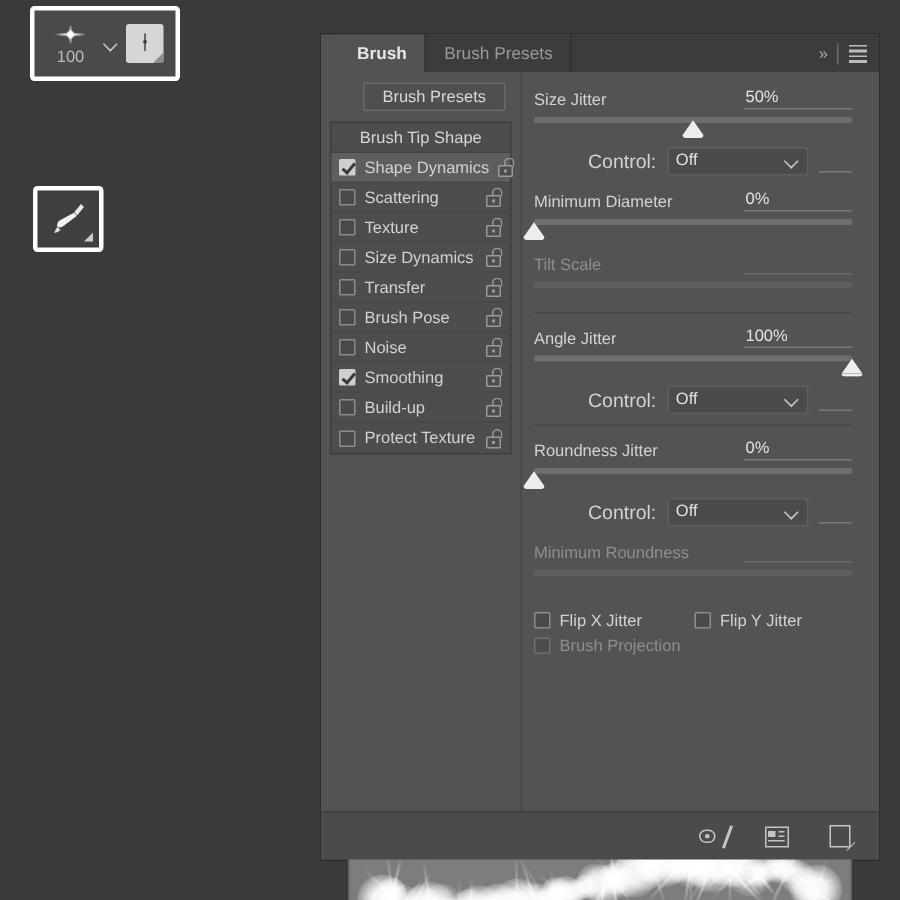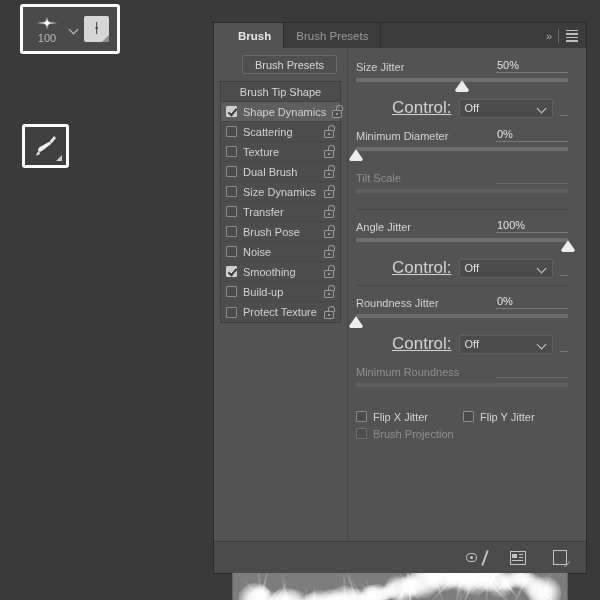--- a/index.html
+++ b/index.html
@@ -220,21 +220,21 @@
   .knob::after {
     content: ""; position: absolute; left: -7px; top: 10px;
     width: 14px; height: 2px; background: #ededed;
     border-radius: 0 0 3px 3px;
   }
 
   .ctrlrow {
     display: flex; align-items: center; gap: 7px;
     margin-top: 7px; padding-left: 36px;
   }
-  .ctrl-label { font-size: 17px; color: #d2d2d2; text-decoration: underline; }
+  .ctrl-label { font-size: 13px; color: #d2d2d2; }
   .select {
     width: 94px; height: 19px;
     background: #4b4b4b; border: 1px solid #5f5f5f; border-radius: 2px;
     display: flex; align-items: center; justify-content: space-between;
     padding: 0 5px; font-size: 11px; color: #e0e0e0;
   }
   .select .sv { line-height: 17px; }
   .ctrl-tail {
     flex: 1; height: 1px; background: #7a7a7a; align-self: flex-end;
     margin-bottom: 2px; max-width: 58px;
@@ -370,29 +370,20 @@
             <span class="opt-label">Scattering</span>
             <span class="lock">
                 <i class="shackle"></i>
                 <i class="body"></i>
                 <i class="keyhole"></i>
               </span>
           </div>
           <div class="opt-row">
             <span class="cbox"></span>
             <span class="opt-label">Texture</span>
-            <span class="lock">
-                <i class="shackle"></i>
-                <i class="body"></i>
-                <i class="keyhole"></i>
-              </span>
-          </div>
-          <div class="opt-row">
-            <span class="cbox"></span>
-            <span class="opt-label">Dual Brush</span>
             <span class="lock">
                 <i class="shackle"></i>
                 <i class="body"></i>
                 <i class="keyhole"></i>
               </span>
           </div>
           <div class="opt-row">
             <span class="cbox"></span>
             <span class="opt-label">Size Dynamics</span>
             <span class="lock">

